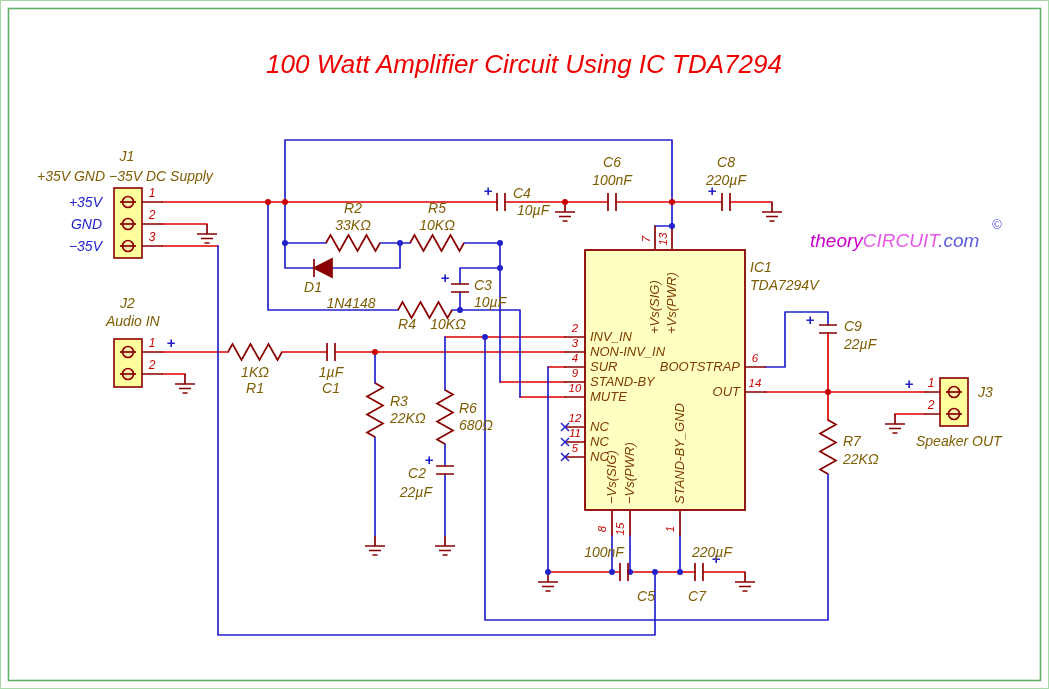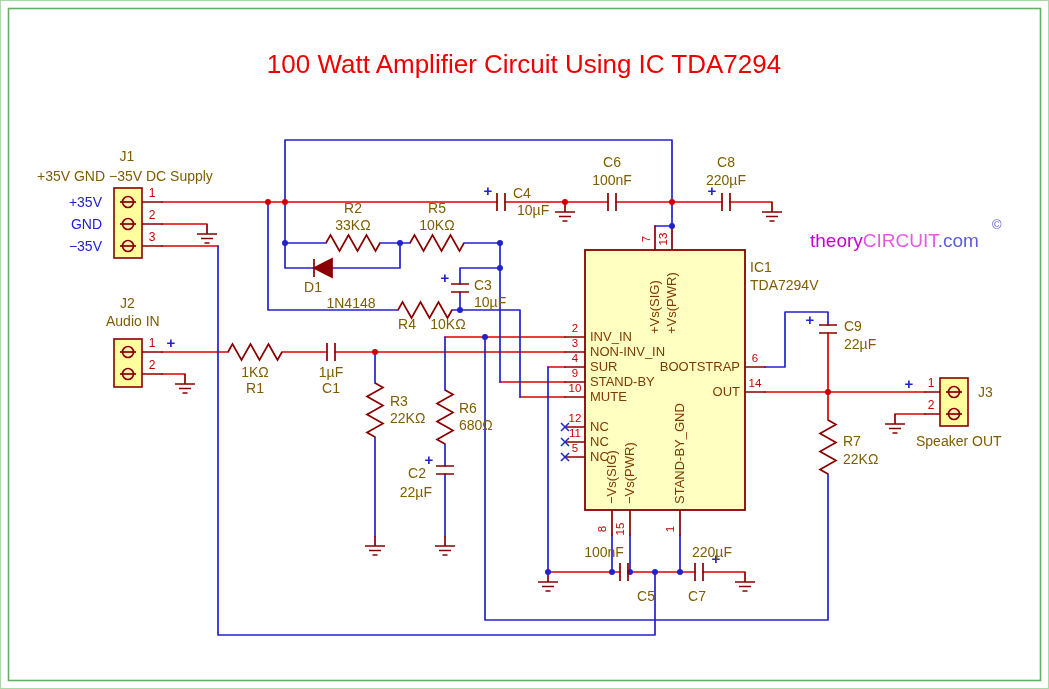--- a/index.html
+++ b/index.html
@@ -1,16 +1,16 @@
 <!DOCTYPE html>
 <html><head>
 <meta charset="utf-8">
 <style>
   html,body{margin:0;padding:0;background:#ffffff;}
-  .page{position:relative;width:1049px;height:689px;background:#ffffff;overflow:hidden;}
+  .page{position:relative;width:1049px;height:689px;background:#ffffff;overflow:hidden;font-style:italic;}
   svg text{font-family:"Liberation Sans", sans-serif;}
   .title-text{fill:#ee0000;font-size:26px;text-anchor:middle;}
   .lbl{fill:#7e5c00;font-size:14px;}
   .mid{text-anchor:middle;}
   .end{text-anchor:end;}
   .cnum{fill:#c80000;font-size:12px;text-anchor:middle;}
   .pnum{fill:#c80000;font-size:11.5px;text-anchor:middle;}
   .pname{fill:#7e3a00;font-size:13px;}
   .net{fill:#2222cc;font-size:14px;text-anchor:end;}
   .plus{fill:#2222cc;font-size:15px;font-weight:bold;text-anchor:middle;}

